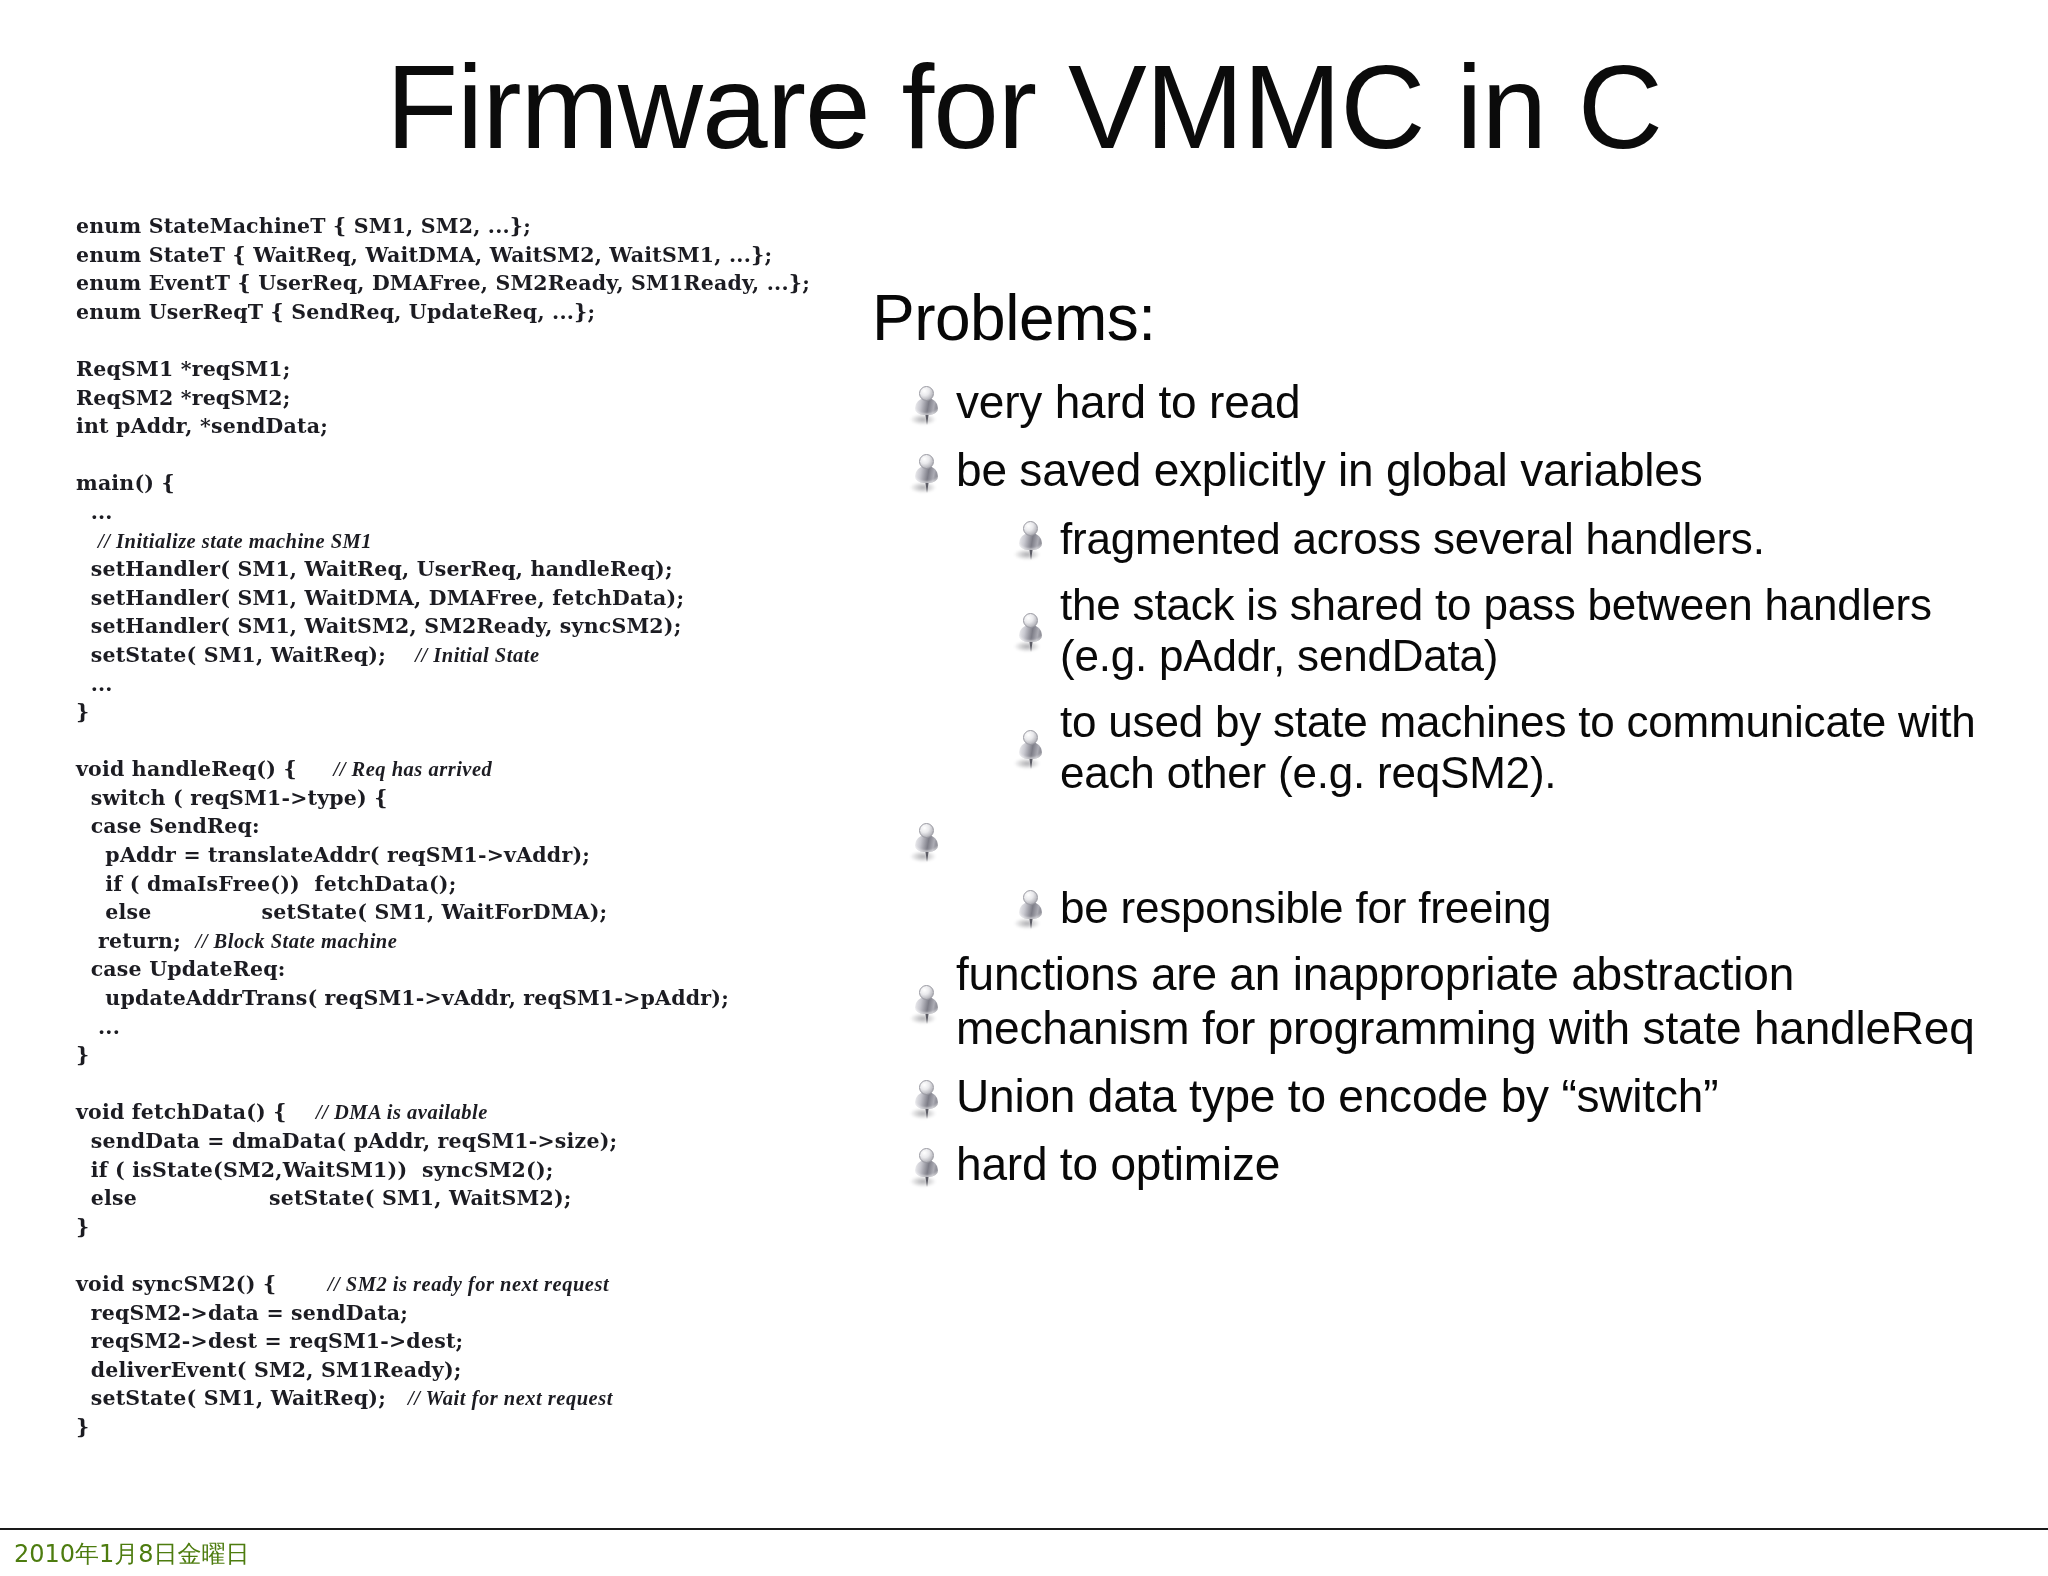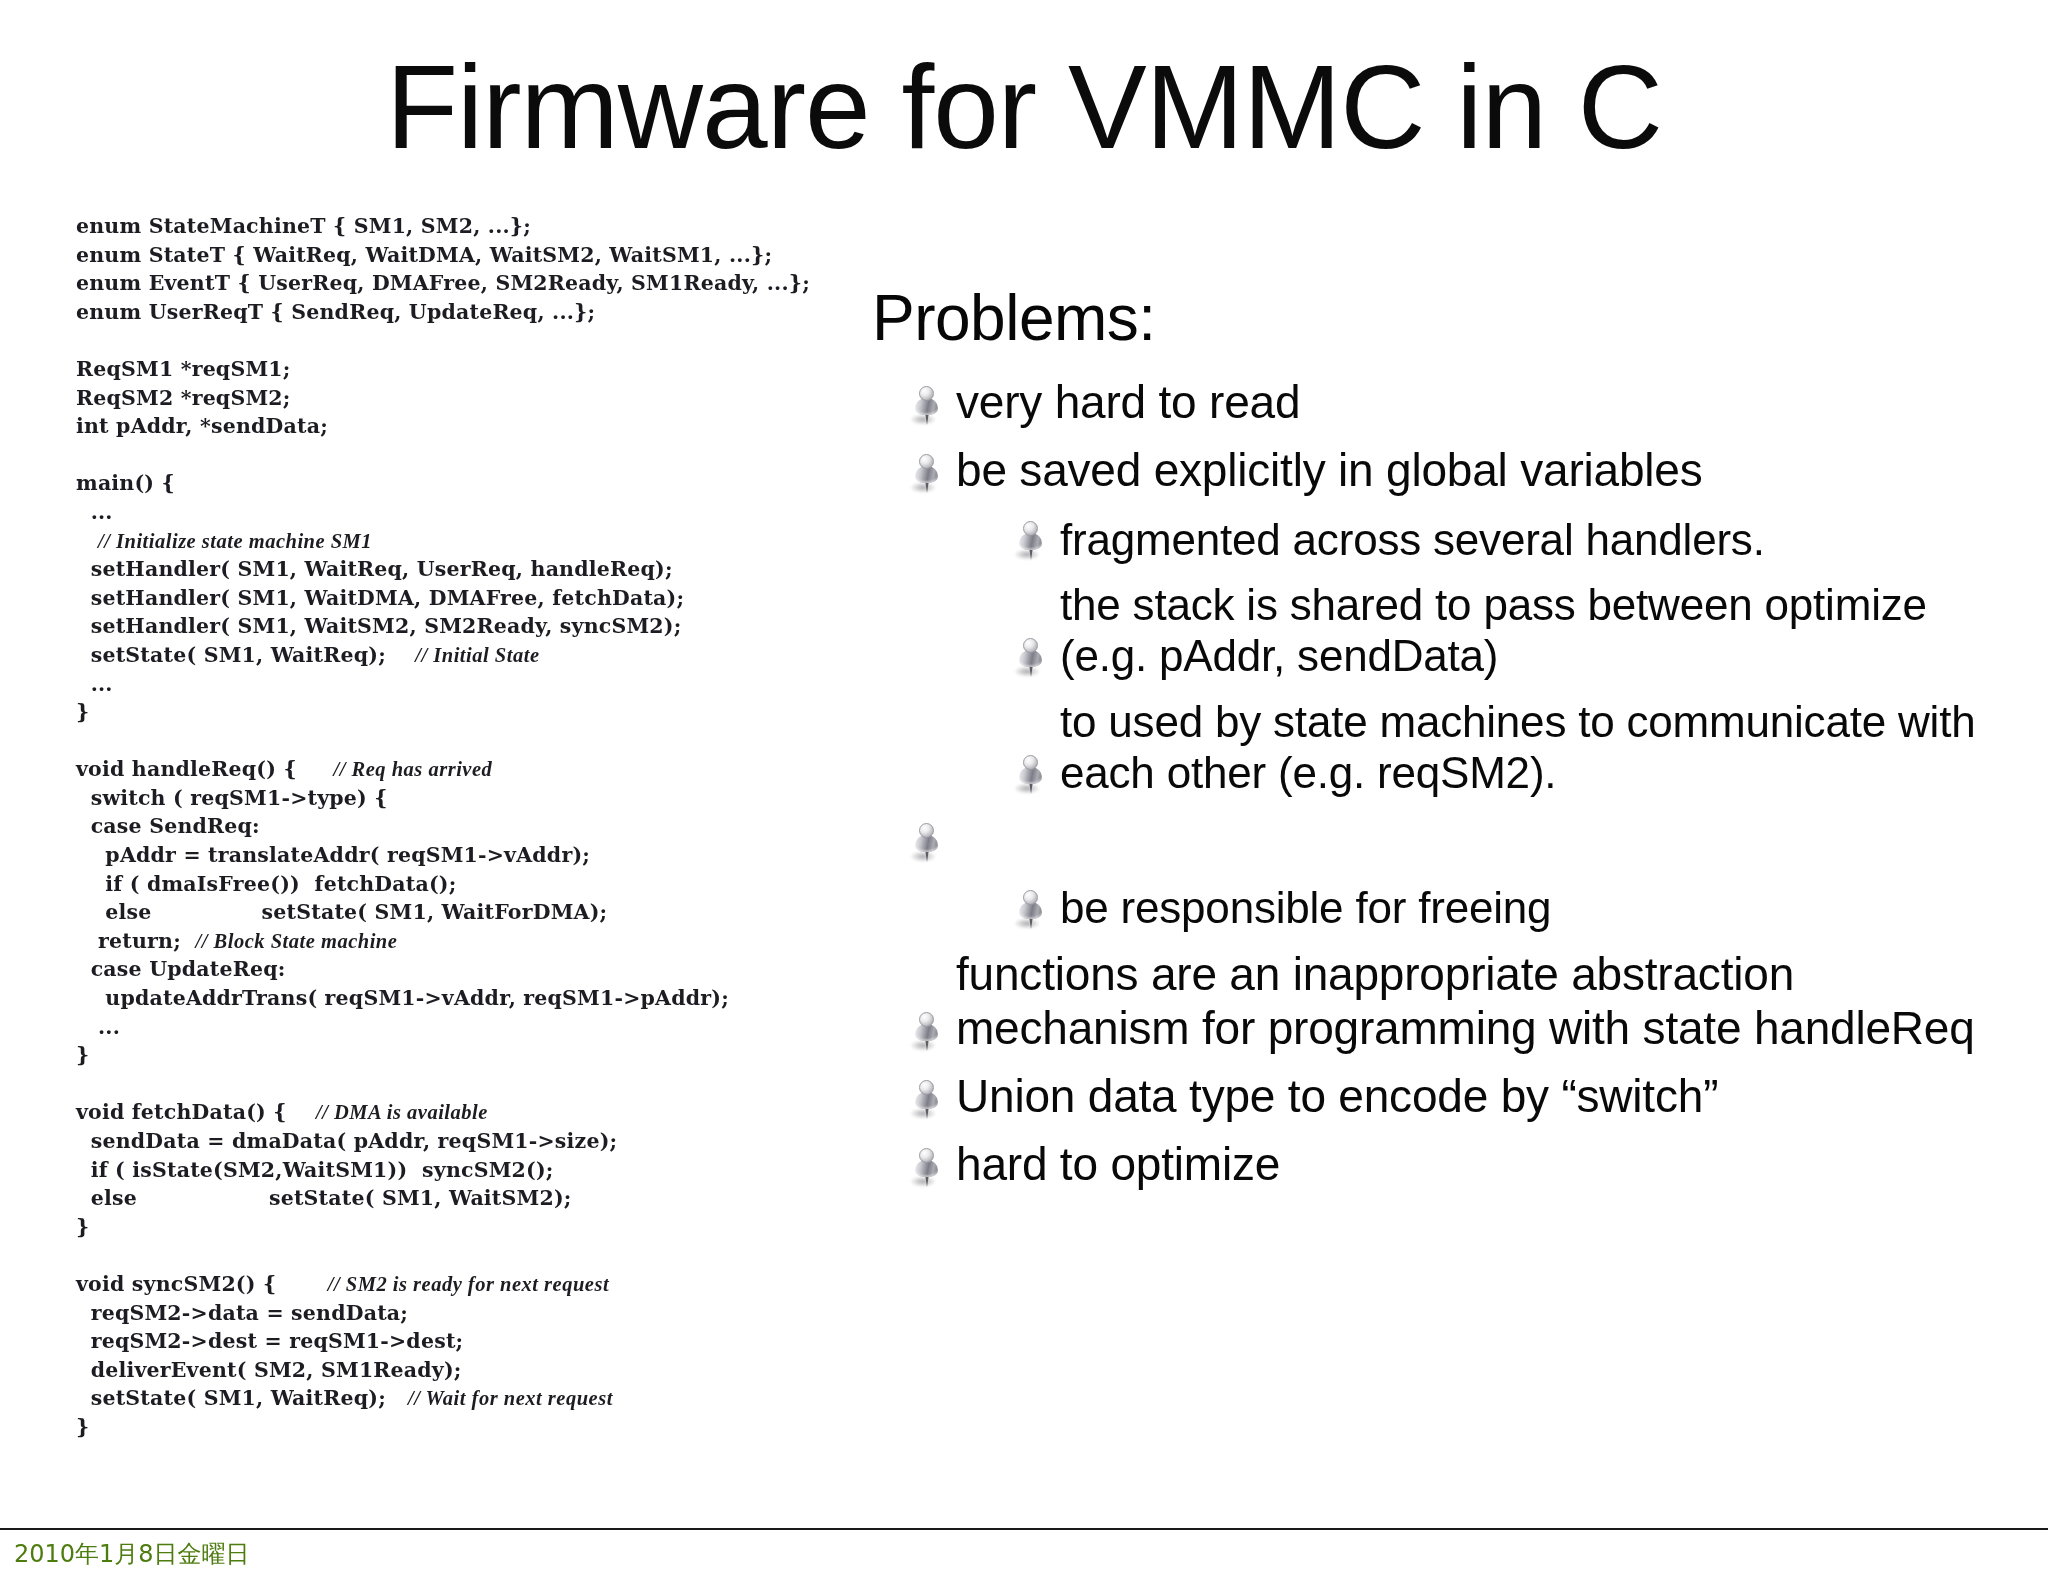--- a/index.html
+++ b/index.html
@@ -53,21 +53,21 @@
   #problems-heading{
     font-size:64px;
     font-weight:400;
     color:#070707;
     line-height:1.0;
     margin:0 0 26px 6px;
     letter-spacing:-0.5px;
   }
   .bullet-row{
     display:flex;
-    align-items:flex-end;
+    align-items:center;
     margin-bottom:14px;
   }
   .bullet-row.lvl1{margin-left:46px;}
   .bullet-row.lvl2{margin-left:150px;}
   .pin{
     flex:0 0 auto;
     position:relative;
     width:30px;height:44px;
     margin-right:14px;
     margin-top:10px;
@@ -161,21 +161,21 @@
         </span>
         <span class="bullet-text">fragmented across several handlers.</span>
       </div>
       <div class="bullet-row lvl2">
         <span class="pin">
           <span class="pin-shadow"></span>
           <span class="pin-needle"></span>
           <span class="pin-body"></span>
           <span class="pin-head"></span>
         </span>
-        <span class="bullet-text">the stack is shared to pass between optimize (e.g. pAddr, sendData)</span>
+        <span class="bullet-text">the stack is shared to pass between handlers (e.g. pAddr, sendData)</span>
       </div>
       <div class="bullet-row lvl2">
         <span class="pin">
           <span class="pin-shadow"></span>
           <span class="pin-needle"></span>
           <span class="pin-body"></span>
           <span class="pin-head"></span>
         </span>
         <span class="bullet-text">to used by state machines to communicate with each other (e.g. reqSM2).</span>
       </div>

